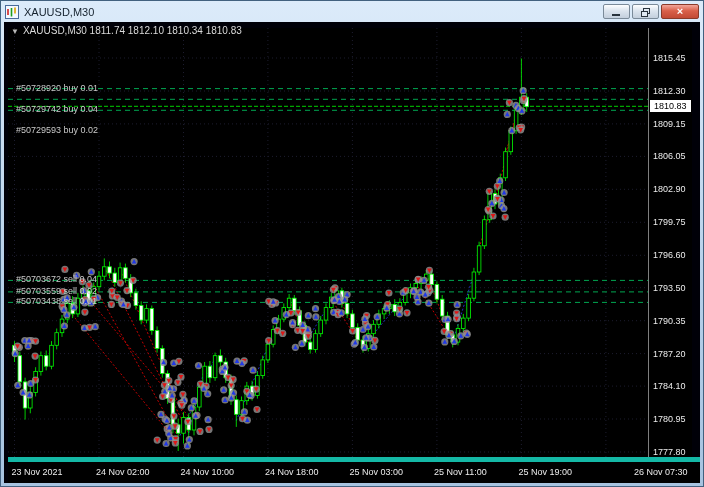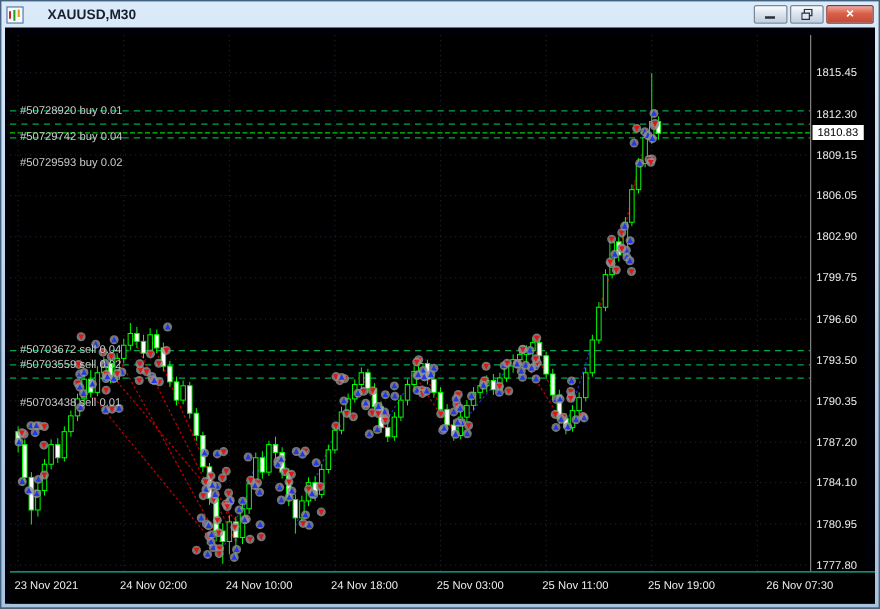--- a/index.html
+++ b/index.html
@@ -2,42 +2,42 @@
 <html><head>
 <meta charset="utf-8">
 <style>
   html,body{margin:0;padding:0;background:#6b6b6b;font-family:"Liberation Sans",sans-serif;}
   .window{position:relative;width:704px;height:487px;box-sizing:border-box;
     background:linear-gradient(#dcebfa,#b5cfe9 60%,#a7c3e0);
     border:1px solid #42617f;overflow:hidden;}
   .titlebar{position:absolute;left:0;top:0;right:0;height:21px;display:flex;align-items:center;
     padding:0 4px;box-sizing:border-box;}
   .app-icon{width:14px;height:14px;display:inline-flex;}
-  .title{flex:1;margin-left:19px;font-size:11px;font-weight:bold;color:#15222e;
+  .title{flex:1;margin-left:5px;font-size:11px;font-weight:normal;color:#15222e;
     white-space:nowrap;overflow:hidden;}
   .winbtns{display:flex;gap:2px;}
   .wbtn{width:27px;height:15px;border:1px solid #7a8a99;border-radius:2px;
     background:linear-gradient(#fdfeff,#dbe4ee 45%,#c3cfdd);
     display:flex;align-items:center;justify-content:center;cursor:pointer;box-sizing:border-box;}
   .wbtn.close{width:38px;border-color:#8a3a2a;color:#fff;font-size:11px;font-weight:bold;line-height:1;
     background:linear-gradient(#f2a santoni,#d9604a 45%,#c24a35);
     background:linear-gradient(#f2a69a,#d9604a 45%,#c24a35);}
   .client{position:absolute;left:3px;right:3px;top:21px;bottom:3px;background:#000008;overflow:hidden;}
   #plot{position:absolute;left:4px;top:6px;background:#000000;z-index:1;}
   #overlay{position:absolute;left:4px;top:6px;width:640px;height:429px;z-index:3;pointer-events:none;}
   .ohlc{position:absolute;left:7px;top:3px;font-size:10px;color:#dadada;z-index:4;white-space:nowrap;}
   .ohlc .arrow{color:#b8b8b8;font-size:8px;margin-right:4px;}
   .order-label{position:absolute;left:8px;font-size:9px;color:#c9c9c9;white-space:nowrap;}
   .price-axis{position:absolute;left:644px;top:6px;width:44px;height:429px;background:#000000;
     border-left:1px solid #7f7f7f;box-sizing:border-box;z-index:2;}
   .axis-label{position:absolute;left:4px;font-size:9px;color:#ececec;white-space:nowrap;}
   .current-price{position:absolute;left:1px;padding:1px 4px;background:#ffffff;color:#000000;
     font-size:9px;white-space:nowrap;}
   .time-axis{position:absolute;left:4px;right:0;top:435px;bottom:0;background:#000000;
-    border-top:1px solid #14b8a6;box-sizing:border-box;z-index:2;}
+    border-top:5px solid #14b8a6;box-sizing:border-box;z-index:2;}
   .time-label{position:absolute;top:5px;font-size:9px;color:#ececec;white-space:nowrap;}
 </style>
 </head>
 <body>
 
 <div class="window">
   <div class="titlebar">
     <span class="app-icon">
       <svg width="14" height="14">
           <rect x="0.5" y="0.5" width="13" height="13" fill="#f4f8ff" stroke="#4a6a9a"></rect>
@@ -765,28 +765,31 @@
         <circle cx="510.4" cy="80.4" r="3.6" fill="#909090" opacity="0.82"></circle>
         <path d="M510.4 77.80000000000001 L508.09999999999997 82.30000000000001 L512.6999999999999 82.30000000000001 Z" fill="#2038e8"></path>
         <circle cx="511.3" cy="99.5" r="3.6" fill="#909090" opacity="0.82"></circle>
         <path d="M511.3 102.1 L509 97.6 L513.6 97.6 Z" fill="#e01616"></path>
         <circle cx="512.7" cy="101.8" r="3.6" fill="#909090" opacity="0.82"></circle>
         <path d="M512.7 104.39999999999999 L510.40000000000003 99.89999999999999 L515 99.89999999999999 Z" fill="#e01616"></path>
         <circle cx="513.9" cy="82.9" r="3.6" fill="#909090" opacity="0.82"></circle>
         <path d="M513.9 80.30000000000001 L511.59999999999997 84.80000000000001 L516.1999999999999 84.80000000000001 Z" fill="#2038e8"></path>
       </svg>
 
+    <div class="ohlc">
+      <span class="arrow">▼</span><span>XAUUSD,M30 1811.74 1812.10 1810.34 1810.83</span>
+    </div>
 
     <div id="overlay">
         <div class="order-label" style="top: 54.6px;">#50728920 buy 0.01</div>
         <div class="order-label" style="top: 65.3px; margin-top: 32px;">#50729593 buy 0.02</div>
         <div class="order-label" style="top: 76.3px;">#50729742 buy 0.04</div>
         <div class="order-label" style="top: 246.4px;">#50703672 sell 0.04</div>
         <div class="order-label" style="top: 257.9px;">#50703559 sell 0.02</div>
-        <div class="order-label" style="top: 268.4px; margin-top: 21px;">#50703438 sell 0.01</div>
+        <div class="order-label" style="top: 268.4px;">#50703438 sell 0.01</div>
       </div>
 
     <div class="price-axis" id="price-axis">
         <div class="axis-label" style="top: 25px;">1815.45</div>
         <div class="axis-label" style="top: 58px;">1812.30</div>
         <div class="axis-label" style="top: 90.9px;">1809.15</div>
         <div class="axis-label" style="top: 123.4px;">1806.05</div>
         <div class="axis-label" style="top: 156.3px;">1802.90</div>
         <div class="axis-label" style="top: 189.3px;">1799.75</div>
         <div class="axis-label" style="top: 222.3px;">1796.60</div>
@@ -799,16 +802,16 @@
         <div class="current-price" style="top: 72.3px;">1810.83</div>
       </div>
     <div class="time-axis" id="time-axis">
         <div class="time-label" style="left: 3.5px;">23 Nov 2021</div>
         <div class="time-label" style="left: 88px;">24 Nov 02:00</div>
         <div class="time-label" style="left: 172.5px;">24 Nov 10:00</div>
         <div class="time-label" style="left: 256.9px;">24 Nov 18:00</div>
         <div class="time-label" style="left: 341.4px;">25 Nov 03:00</div>
         <div class="time-label" style="left: 425.9px;">25 Nov 11:00</div>
         <div class="time-label" style="left: 510.4px;">25 Nov 19:00</div>
-        <div class="time-label" style="left: 605px;">26 Nov 07:30</div>
+        <div class="time-label" style="left: 626px;">26 Nov 07:30</div>
       </div>
   </div>
 </div>
 
 </body></html>

